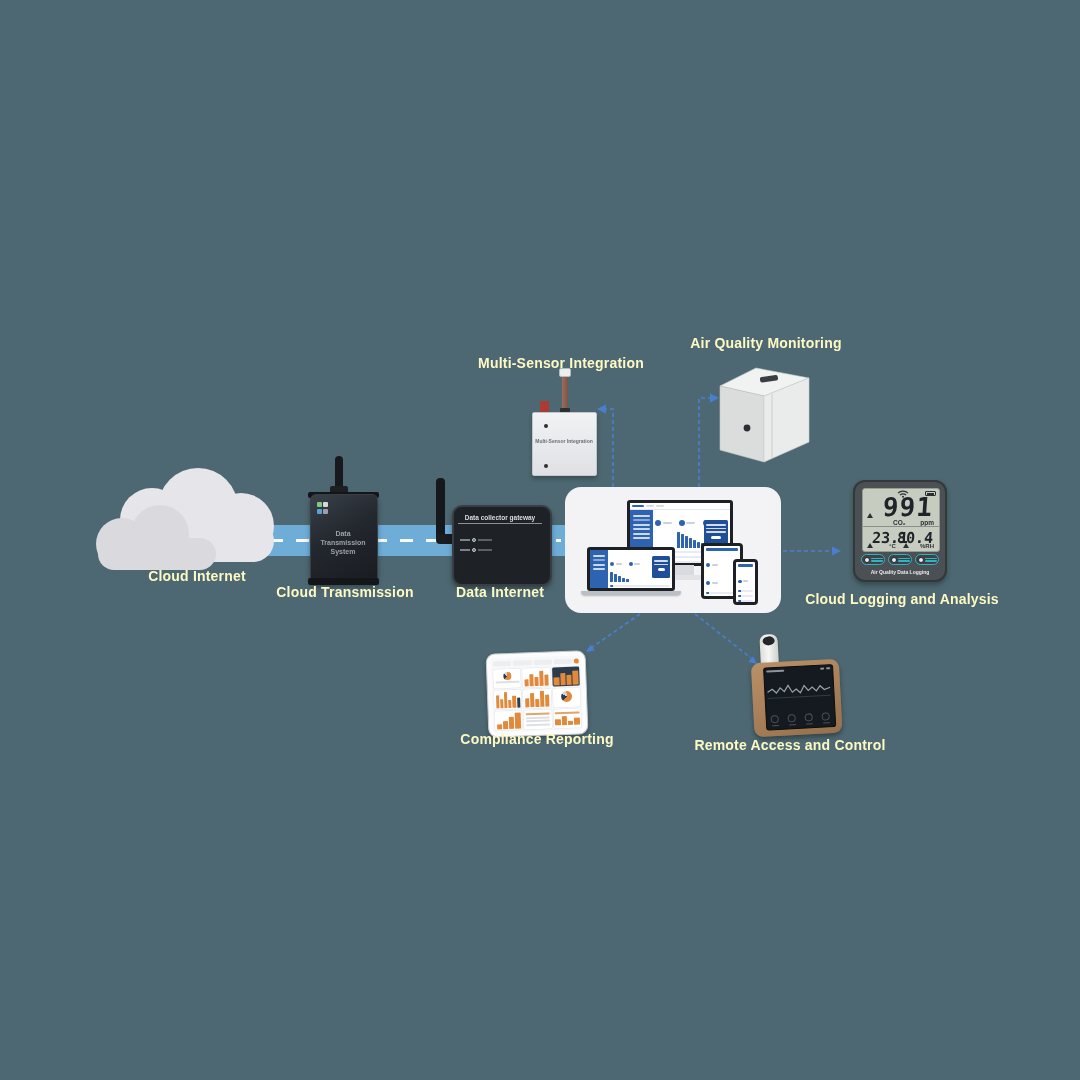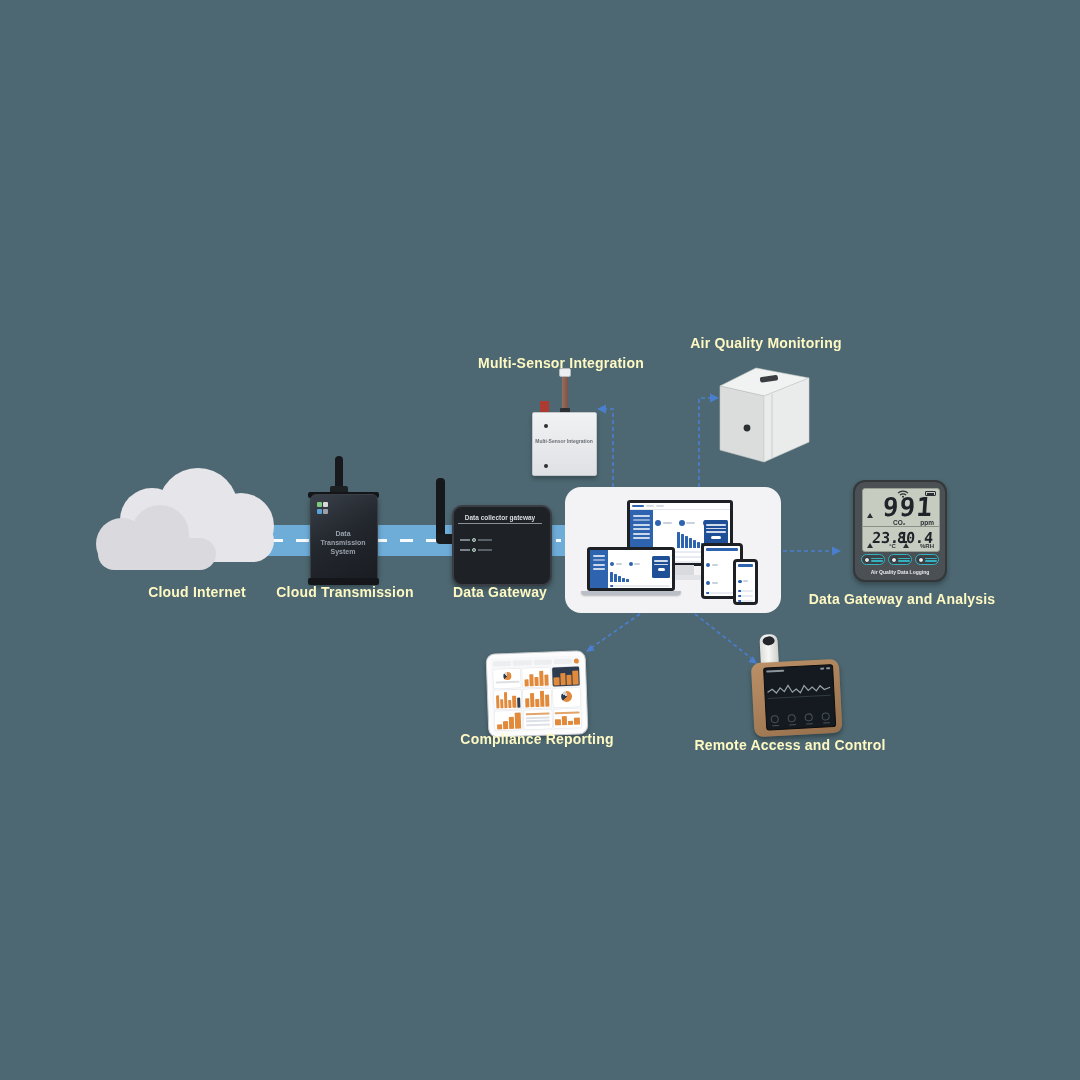--- a/index.html
+++ b/index.html
@@ -188,21 +188,21 @@
       <circle cx="120" cy="40" r="40"></circle>
       <circle cx="163" cy="58" r="33"></circle>
       <rect x="42" y="52" width="154" height="42" rx="21"></rect>
     </g>
     <g fill="#d9d9de">
       <circle cx="44" cy="76" r="26"></circle>
       <circle cx="82" cy="66" r="29"></circle>
       <rect x="20" y="70" width="118" height="32" rx="16"></rect>
     </g>
   </svg>
-  <span class="node-label" style="left:197px;top:584px">Cloud Internet</span>
+  <span class="node-label" style="left:197px;top:568px">Cloud Internet</span>
 
   <div id="transmission" class="abs">
     <div class="antenna"></div>
     <div class="antenna-base"></div>
     <div class="flange-top"></div>
     <div class="body"></div>
     <div class="leds">
       <i style="background:#7fc97f"></i>
         <i style="background:#d8d8d8"></i>
       <i style="background:#5aa1d8"></i>
@@ -222,21 +222,21 @@
       <i class="line"></i>
         <i class="dot"></i>
         <i class="tag"></i>
     </div>
     <div class="led-row" style="top:72px">
       <i class="line"></i>
         <i class="dot"></i>
         <i class="tag"></i>
     </div>
   </div>
-  <span class="node-label" style="left:500px;top:584px">Data Gateway</span>
+  <span class="node-label" style="left:500px;top:584px">Data Internet</span>
 
   <div id="hub" class="abs">
     <div id="monitor" class="bez">
       <div class="scr-top">
           <span class="logo"></span>
           <span class="crumb"></span>
           <span class="crumb"></span>
         </div>
       <div class="scr-body">
         <div class="scr-side">
@@ -421,21 +421,21 @@
       <div class="btn">
           <span class="knob"></span>
           <span class="tag">
             <i></i>
             <i></i>
           </span>
         </div>
     </div>
     <div class="logger-title">Air Quality Data Logging</div>
   </div>
-  <span class="node-label" style="left:902px;top:591px">Data Gateway and Analysis</span>
+  <span class="node-label" style="left:902px;top:591px">Cloud Logging and Analysis</span>
 
   <div id="report" class="abs">
     <div class="screen">
       <div class="topstrip">
           <i></i>
           <i></i>
           <i></i>
           <i></i>
           <span class="odot"></span>
         </div>

